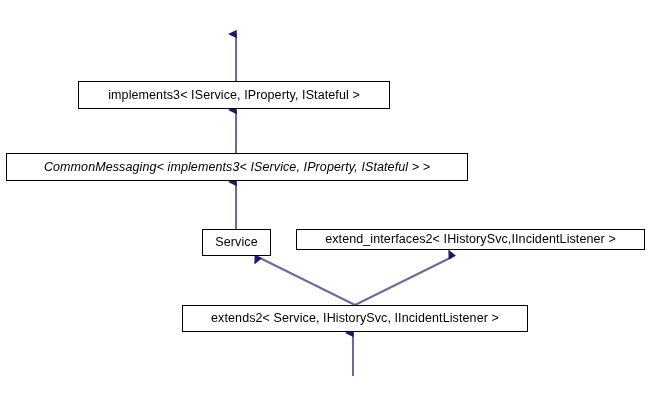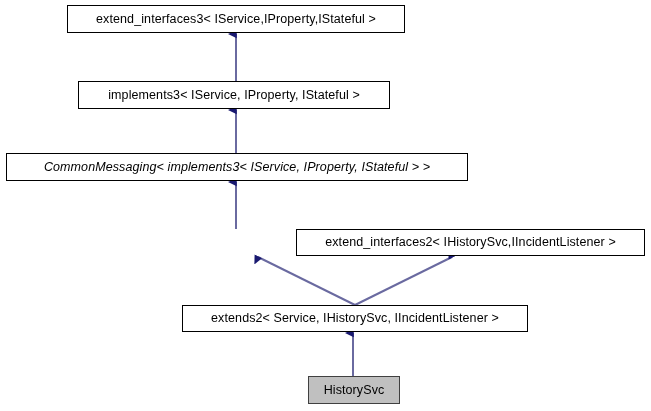--- a/index.html
+++ b/index.html
@@ -63,38 +63,35 @@
     <g id="edge-group">
         <line x1="236" y1="81" x2="236" y2="34" stroke="#6a6aa0" stroke-width="2" marker-end="url(#arrow-up)"></line>
         <line x1="236" y1="153" x2="236" y2="110" stroke="#6a6aa0" stroke-width="2" marker-end="url(#arrow-up)"></line>
         <line x1="236" y1="229" x2="236" y2="182" stroke="#6a6aa0" stroke-width="2" marker-end="url(#arrow-up)"></line>
         <line x1="355" y1="305" x2="258" y2="257" stroke="#6a6aa0" stroke-width="2" marker-end="url(#arrow-up)"></line>
         <line x1="355" y1="305" x2="452" y2="257" stroke="#6a6aa0" stroke-width="2" marker-end="url(#arrow-up)"></line>
         <line x1="353" y1="376" x2="353" y2="333" stroke="#6a6aa0" stroke-width="2" marker-end="url(#arrow-up)"></line>
       </g>
   </svg>
 
-  <div class="node" style="left: 67px; top: 5px; width: 338px; height: 28px;">
-    <span class="node-label">extend_interfaces3&lt; IService,IProperty,IStateful &gt;</span>
-  </div>
 
   <div class="node" style="left: 78px; top: 81px; width: 312px; height: 28px;">
     <span class="node-label">implements3&lt; IService, IProperty, IStateful &gt;</span>
   </div>
 
   <div class="node" style="left: 6px; top: 153px; width: 462px; height: 28px; font-style: italic;">
     <span class="node-label">CommonMessaging&lt; implements3&lt; IService, IProperty, IStateful &gt; &gt;</span>
   </div>
 
+  <div class="node" style="left: 202px; top: 229px; width: 69px; height: 27px;">
+    <span class="node-label">Service</span>
+  </div>
 
-  <div class="node" style="left: 296px; top: 229px; width: 349px; height: 27px;">
+  <div class="node" style="left: 296px; top: 229px; width: 349px; height: 21px;">
     <span class="node-label">extend_interfaces2&lt; IHistorySvc,IIncidentListener &gt;</span>
   </div>
 
   <div class="node" style="left: 182px; top: 305px; width: 346px; height: 27px; text-align: right;">
     <span class="node-label">extends2&lt; Service, IHistorySvc, IIncidentListener &gt;</span>
   </div>
 
-  <div class="node highlight" style="left: 308px; top: 376px; width: 92px; height: 28px; background: rgb(192, 192, 192); border-color: rgb(64, 64, 64);">
-    <span class="node-label">HistorySvc</span>
-  </div>
 
 </div>
 
 </body></html>

